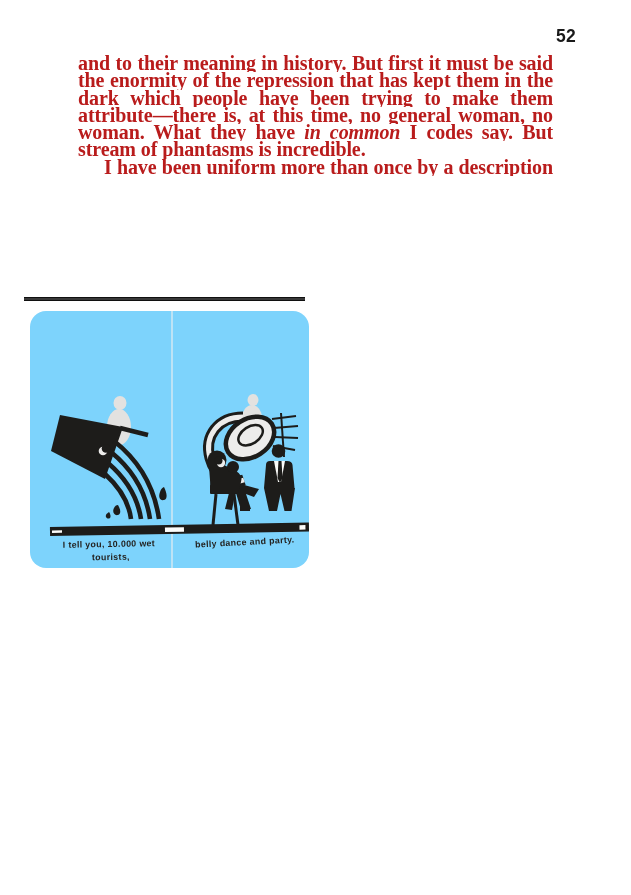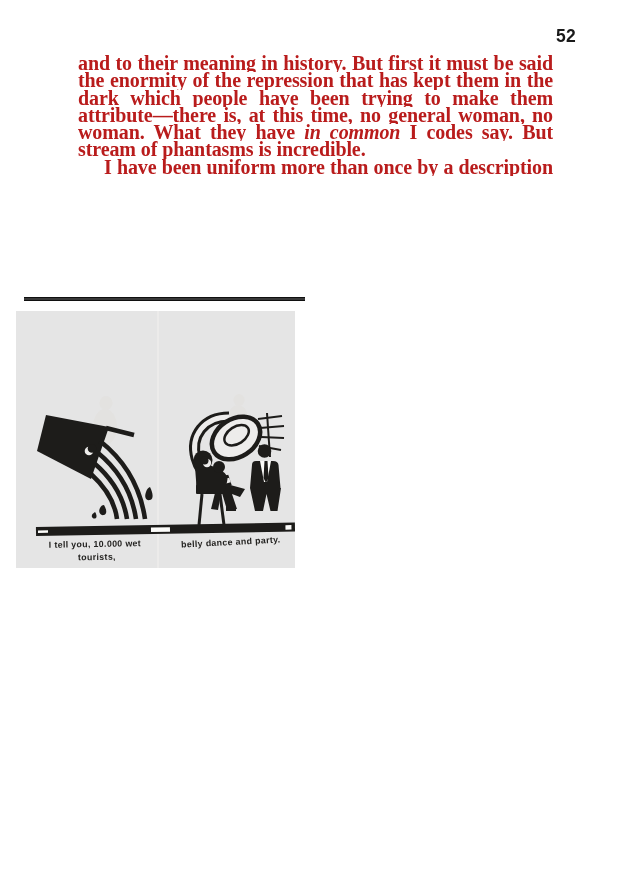--- a/index.html
+++ b/index.html
@@ -43,23 +43,24 @@
   }
   .line i{}
   .rule{
     position:absolute;
     left:24px;top:297px;
     width:281px;height:4px;
     background:linear-gradient(180deg,#101010 0 30%,#606060 45% 55%,#101010 70% 100%);
   }
   .figure{
     position:absolute;
-    left:16px;top:311px;
+    left:30px;top:311px;
     width:279px;height:257px;
-    background:#e5e5e5;
+    background:#7dd3fc;
+    border-radius:16px;
   }
   .figure svg{display:block;}
   .cap{
     font-family:"Liberation Sans", sans-serif;
     font-weight:700;
     font-size:8.8px;
     letter-spacing:.35px;
     fill:#242321;
   }
 </style>

